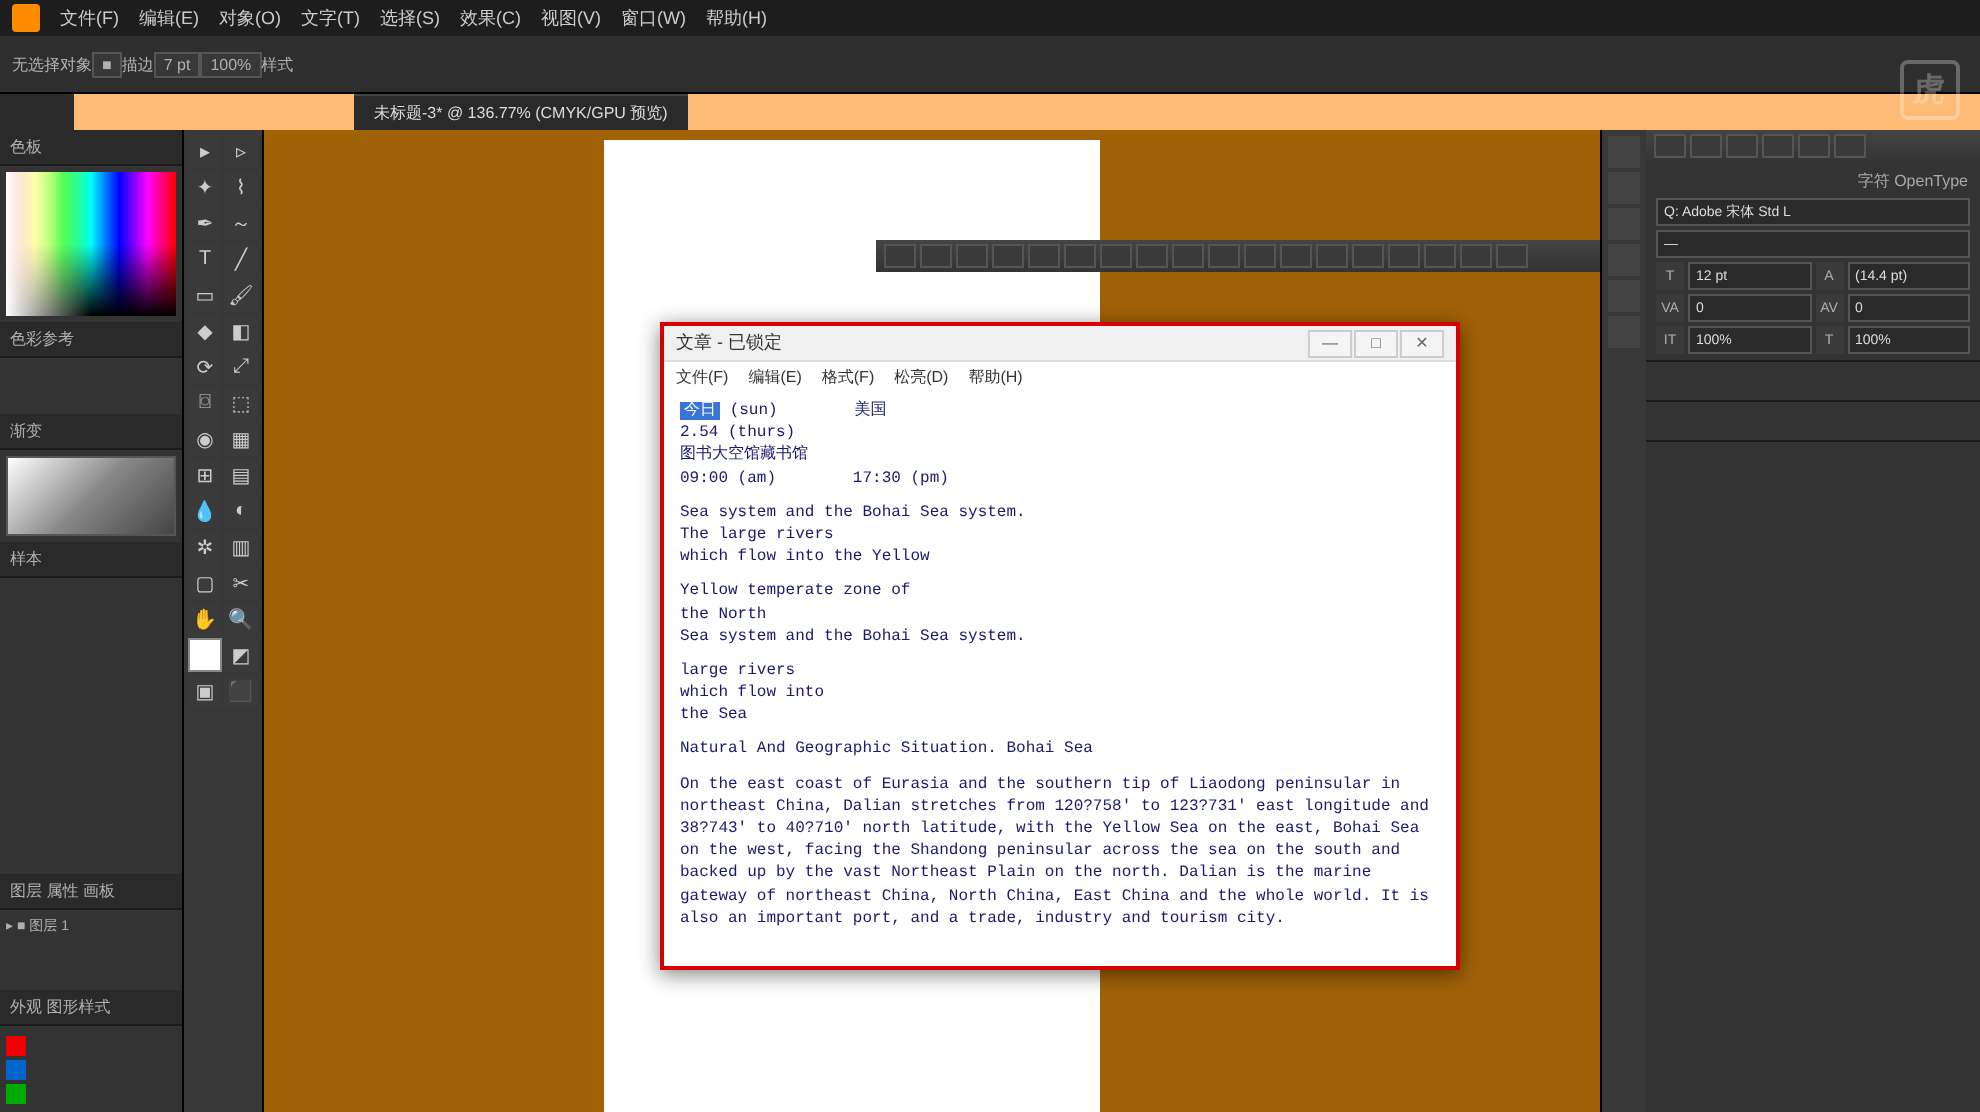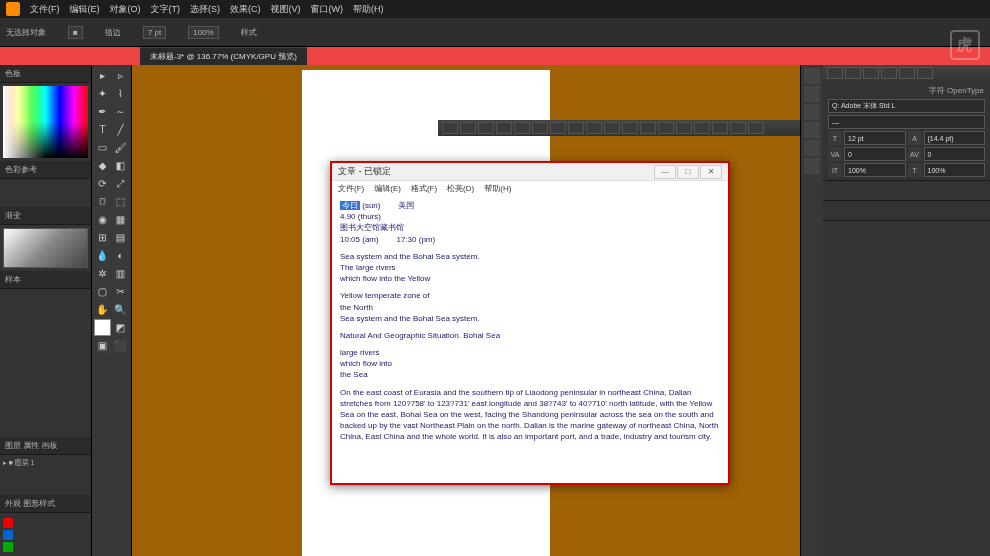--- a/index.html
+++ b/index.html
@@ -1,38 +1,38 @@
 <!DOCTYPE html>
 <html><head>
 <meta charset="utf-8">
 <style>
 * { margin: 0; padding: 0; box-sizing: border-box; }
 body { width: 990px; height: 556px; background: #2a2a2a; font-family: "Segoe UI", sans-serif; font-size: 9px; color: #b0b0b0; overflow: hidden; position: relative; }
 .menubar { height: 18px; background: #1d1d1d; display: flex; align-items: center; padding: 0 6px; gap: 10px; font-size: 9px; color: #ccc; }
 .menubar .logo { width: 14px; height: 14px; background: #ff8c00; border-radius: 2px; }
-.topbar { height: 22px; background: #2e2e2e; border-bottom: 1px solid #000; display: flex; align-items: center; padding: 14px 6px; gap: 22px; font-size: 8px; }
+.topbar { height: 22px; background: #2e2e2e; border-bottom: 1px solid #000; display: flex; align-items: center; padding: 14px 6px; gap: 0; font-size: 8px; }
 .topbar .sel { padding: 1px 4px; background: #383838; border: 1px solid #555; }
-.tabbar { height: 18px; background: #ef4444; display: flex; align-items: center; padding-left: 140px; }
+.tabbar { height: 18px; background: #fdba74; display: flex; align-items: center; padding-left: 140px; margin-left: 37px; }
 .tab { padding: 3px 10px; background: #2a2a2a; border-top: 1px solid #444; font-size: 8px; color: #ddd; }
 .main { display: flex; height: calc(100% - 58px); }
 .left-panels { width: 92px; background: #333; display: flex; flex-direction: column; border-right: 1px solid #000; }
 .panel-label { font-size: 8px; padding: 3px 5px; background: #2a2a2a; border-bottom: 1px solid #1a1a1a; }
 .color-picker { height: 72px; margin: 3px; background: linear-gradient(to right, #fff, rgba(255,255,255,0) 50%), linear-gradient(to top, #000, rgba(0,0,0,0) 50%), linear-gradient(to right, red, yellow, lime, cyan, blue, magenta, red); position: relative; }
 .grad-preview { height: 40px; margin: 3px; background: linear-gradient(135deg, #fff, #888, #444); border: 1px solid #555; }
 .toolbox { width: 40px; background: #383838; display: flex; flex-direction: column; padding: 2px; gap: 1px; border-right: 1px solid #000; }
 .toolbox .trow { display: flex; gap: 1px; }
 .tool { width: 17px; height: 17px; background: #3a3a3a; display: flex; align-items: center; justify-content: center; font-size: 10px; color: #ccc; }
 .canvas-area { flex: 1; background: #a16207; position: relative; overflow: hidden; }
 .artboard { position: absolute; left: 170px; top: 5px; width: 248px; height: 510px; background: #fff; }
 .dialog { position: absolute; left: 198px; top: 96px; width: 400px; height: 324px; background: #fff; border: 2px solid #d60000; box-shadow: 0 2px 10px rgba(0,0,0,0.5); z-index: 100; }
 .dialog-title { height: 18px; background: #f0f0f0; display: flex; align-items: center; padding: 0 6px; font-size: 9px; color: #333; border-bottom: 1px solid #ddd; }
 .dialog-title .winbtns { margin-left: auto; display: flex; gap: 1px; }
 .winbtn { width: 22px; height: 14px; border: 1px solid #ccc; background: #f5f5f5; font-size: 8px; display: flex; align-items: center; justify-content: center; color: #666; }
 .dialog-menu { height: 15px; display: flex; gap: 10px; padding: 0 6px; font-size: 8px; color: #333; align-items: center; }
-.story { padding: 4px 8px; font-size: 8px; color: #1a1a6a; line-height: 1.4; height: calc(100% - 33px); overflow: hidden; }
+.story { padding: 4px 8px; font-size: 8px; color: #1a1a6a; line-height: 1.4; height: calc(100% - 33px); overflow: hidden; font-family: Liberation Mono, monospace; }
 .story .hl { background: #3875d7; color: #fff; padding: 0 2px; }
 .story p { margin-bottom: 6px; }
 .ctx-toolbar { position: absolute; top: 55px; left: 306px; right: 0; height: 16px; background: linear-gradient(#444,#333); display: flex; align-items: center; gap: 2px; padding: 0 4px; z-index: 50; }
 .ctx-toolbar .btn { width: 16px; height: 12px; background: #3a3a3a; border: 1px solid #555; }
 .right-panels { width: 190px; background: #333; display: flex; border-left: 1px solid #000; }
 .right-strip { width: 22px; background: #383838; display: flex; flex-direction: column; gap: 2px; padding: 3px; }
 .strip-btn { width: 16px; height: 16px; background: #444; }
 .right-main { flex: 1; display: flex; flex-direction: column; text-align: right; }
 .right-section { border-bottom: 1px solid #1a1a1a; padding: 2px; }
 .right-section .hdr { font-size: 8px; padding: 2px 4px; color: #aaa; }
@@ -195,33 +195,33 @@
       <div class="dialog-menu">
         <span>文件(F)</span>
         <span>编辑(E)</span>
         <span>格式(F)</span>
         <span>松亮(D)</span>
         <span>帮助(H)</span>
       </div>
       <div class="story">
         <span class="hl">今日</span>
         <span>(sun)</span>&nbsp;&nbsp;&nbsp;&nbsp;&nbsp;&nbsp;&nbsp;&nbsp;<span>美国</span><br>
-        <span>4.90 (thurs)</span><br>
+        <span>2.54 (thurs)</span><br>
         <span>图书大空馆藏书馆</span><br>
-        <span>10:05  (am)</span>&nbsp;&nbsp;&nbsp;&nbsp;&nbsp;&nbsp;&nbsp;&nbsp;<span>17:30  (pm)</span>
+        <span>09:00  (am)</span>&nbsp;&nbsp;&nbsp;&nbsp;&nbsp;&nbsp;&nbsp;&nbsp;<span>17:30  (pm)</span>
         <p style="white-space:pre-line;margin-top:6px">Sea system and the Bohai Sea system.
 The large rivers
 which flow into the Yellow</p>
         <p style="white-space:pre-line">Yellow temperate zone of
 the North
 Sea system and the Bohai Sea system.</p>
-        <p>Natural And Geographic Situation.                          Bohai Sea</p>
         <p style="white-space:pre-line">large rivers
 which flow into
 the Sea</p>
+        <p>Natural And Geographic Situation.                          Bohai Sea</p>
         <p>On the east coast of Eurasia and the southern tip of Liaodong peninsular in northeast China, Dalian stretches from 120?758' to 123?731' east longitude and 38?743' to 40?710' north latitude, with the Yellow Sea on the east, Bohai Sea on the west, facing the Shandong peninsular across the sea on the south and backed up by the vast Northeast Plain on the north. Dalian is the marine gateway of northeast China, North China, East China and the whole world. It is also an important port, and a trade, industry and tourism city.</p>
         
         
         
       </div>
     </div>
 
   </div>
 
   <div class="right-panels">

